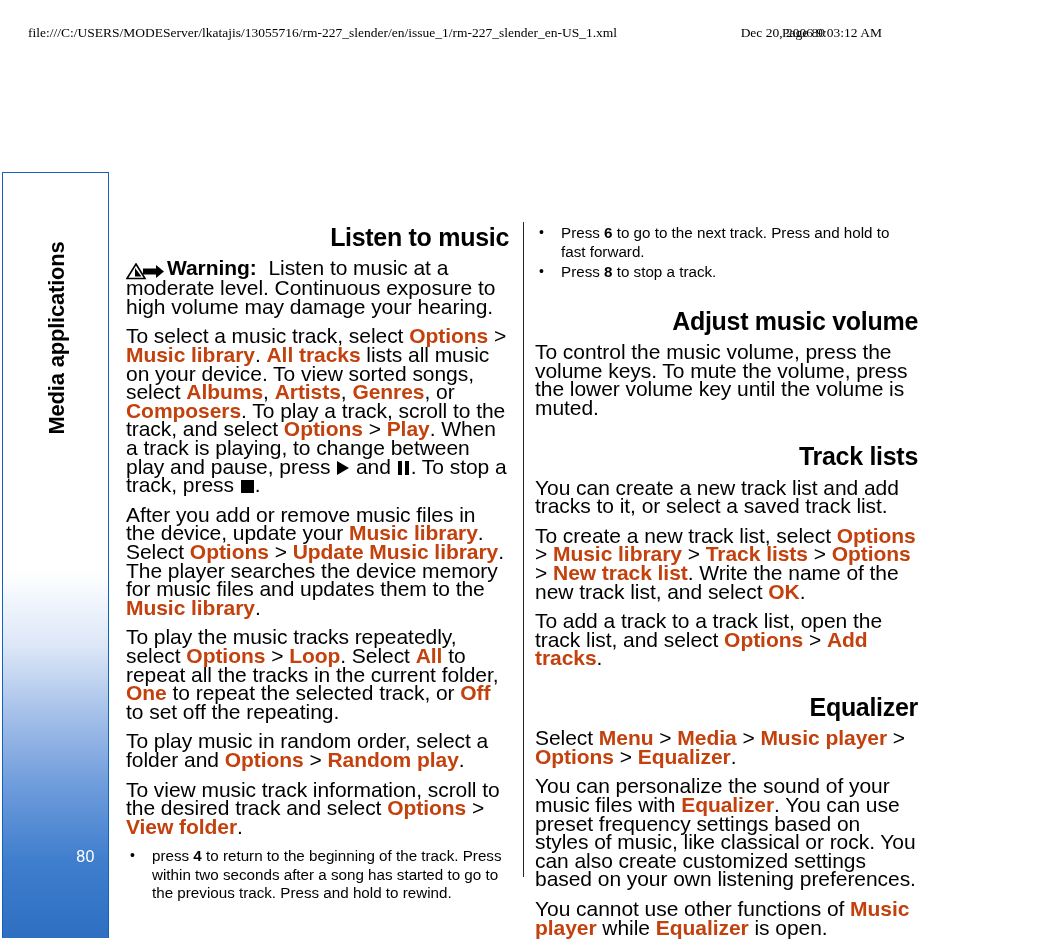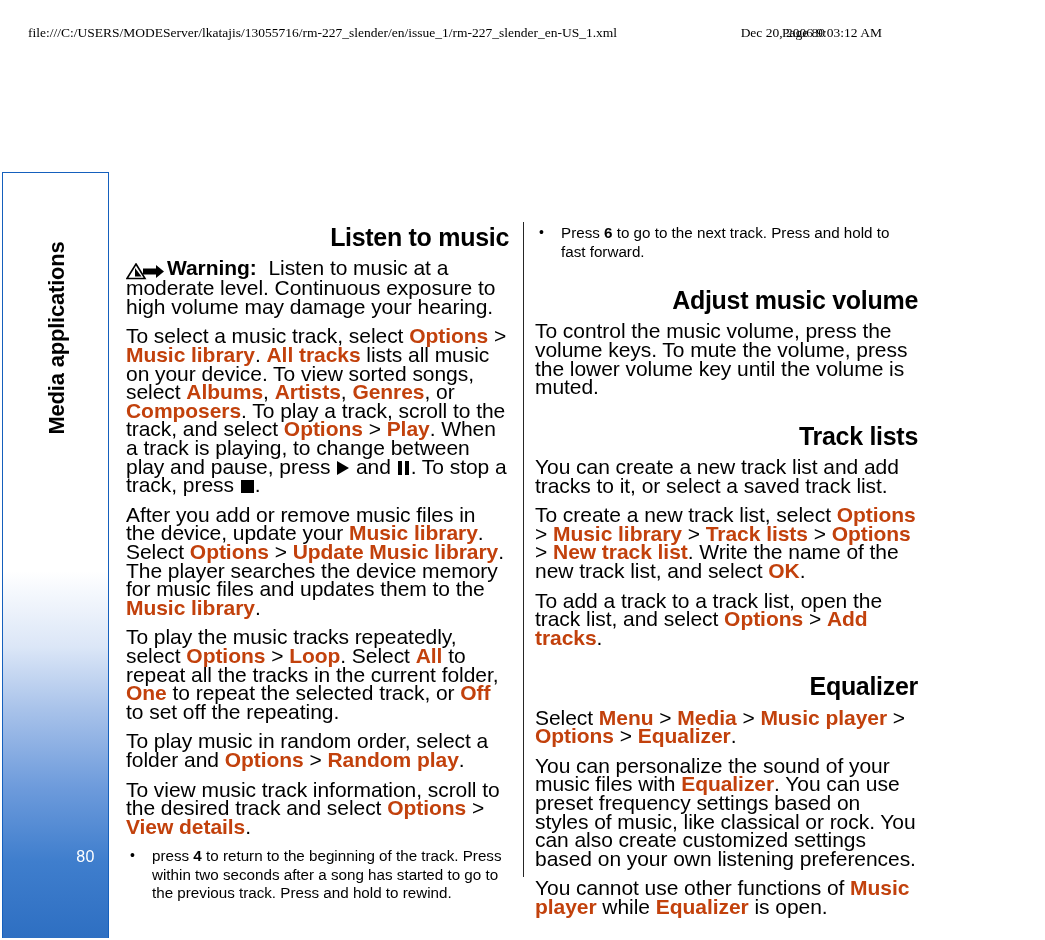--- a/index.html
+++ b/index.html
@@ -250,32 +250,33 @@
 
     <p class="body"><span>To select a music track, select </span><span class="kw">Options</span> <span class="gt">&gt;</span> <span class="kw">Music library</span><span>. </span><span class="kw">All tracks</span><span> lists all music on your device. To view sorted songs, select </span><span class="kw">Albums</span><span>, </span><span class="kw">Artists</span><span>, </span><span class="kw">Genres</span><span>, or </span><span class="kw">Composers</span><span>. To play a track, scroll to the track, and select </span><span class="kw">Options</span> <span class="gt">&gt;</span> <span class="kw">Play</span><span>. When a track is playing, to change between play and pause, press </span><span class="glyph glyph-play"></span><span> and </span><span class="glyph glyph-pause"><i></i><i></i></span><span>. To stop a track, press </span><span class="glyph glyph-stop"></span><span>.</span></p>
 
     <p class="body"><span>After you add or remove music files in the device, update your </span><span class="kw">Music library</span><span>. Select </span><span class="kw">Options</span> <span class="gt">&gt;</span> <span class="kw">Update Music library</span><span>. The player searches the device memory for music files and updates them to the </span><span class="kw">Music library</span><span>.</span></p>
 
 
     <p class="body"><span>To play the music tracks repeatedly, select </span><span class="kw">Options</span> <span class="gt">&gt;</span> <span class="kw">Loop</span><span>. Select </span><span class="kw">All</span><span> to repeat all the tracks in the current folder, </span><span class="kw">One</span><span> to repeat the selected track, or </span><span class="kw">Off</span><span> to set off the repeating.</span></p>
 
     <p class="body"><span>To play music in random order, select a folder and </span><span class="kw">Options</span> <span class="gt">&gt;</span> <span class="kw">Random play</span><span>.</span></p>
 
-    <p class="body"><span>To view music track information, scroll to the desired track and select </span><span class="kw">Options</span> <span class="gt">&gt;</span> <span class="kw">View details</span><span>.</span></p>
+    <p class="body"><span>To view music track information, scroll to the desired track and select </span><span class="kw">Options</span> <span class="gt">&gt;</span> <span class="kw">View folder</span><span>.</span></p>
 
 
     <ul class="shortcuts">
       <li><span>press </span><span class="bnum">4</span><span> to return to the beginning of the track. Press within two seconds after a song has started to go to the previous track. Press and hold to rewind.</span></li>
     </ul>
   </div>
 
   <div class="col col-right">
 
     <ul class="shortcuts">
       <li><span>Press </span><span class="bnum">6</span><span> to go to the next track. Press and hold to fast forward.</span></li>
+      <li><span>Press </span><span class="bnum">8</span><span> to stop a track.</span></li>
     </ul>
 
     <h1 class="sec-title spaced">Adjust music volume</h1>
     <p class="body">To control the music volume, press the volume keys. To mute the volume, press the lower volume key until the volume is muted.</p>
 
     <h1 class="sec-title spaced">Track lists</h1>
     <p class="body">You can create a new track list and add tracks to it, or select a saved track list.</p>
 
     <p class="body"><span>To create a new track list, select </span><span class="kw">Options</span> <span class="gt">&gt;</span> <span class="kw">Music library</span> <span class="gt">&gt;</span> <span class="kw">Track lists</span> <span class="gt">&gt;</span> <span class="kw">Options</span> <span class="gt">&gt;</span> <span class="kw">New track list</span><span>. Write the name of the new track list, and select </span><span class="kw">OK</span><span>.</span></p>
 

